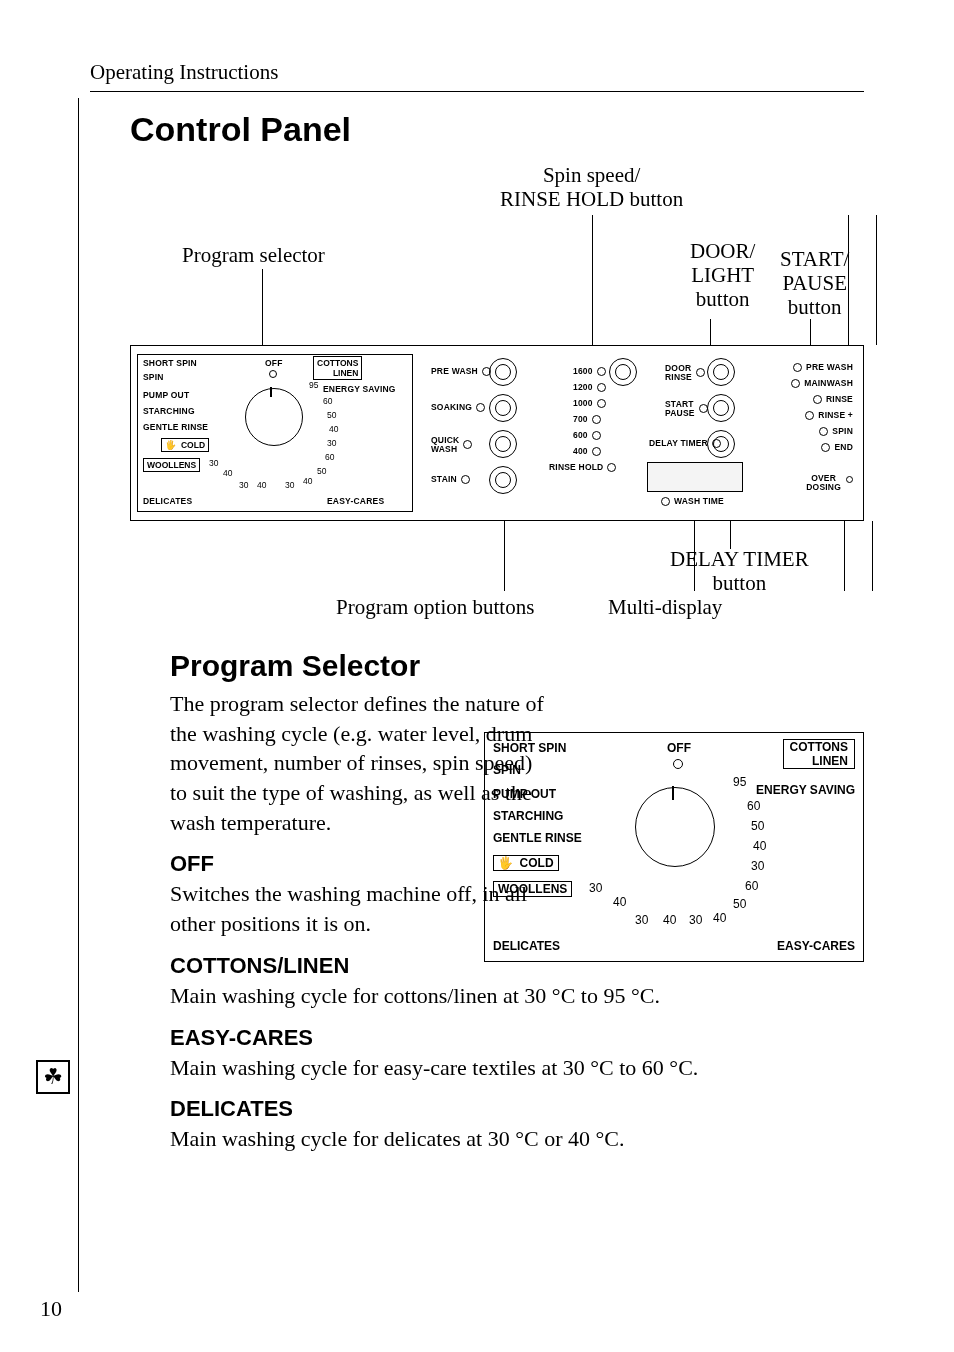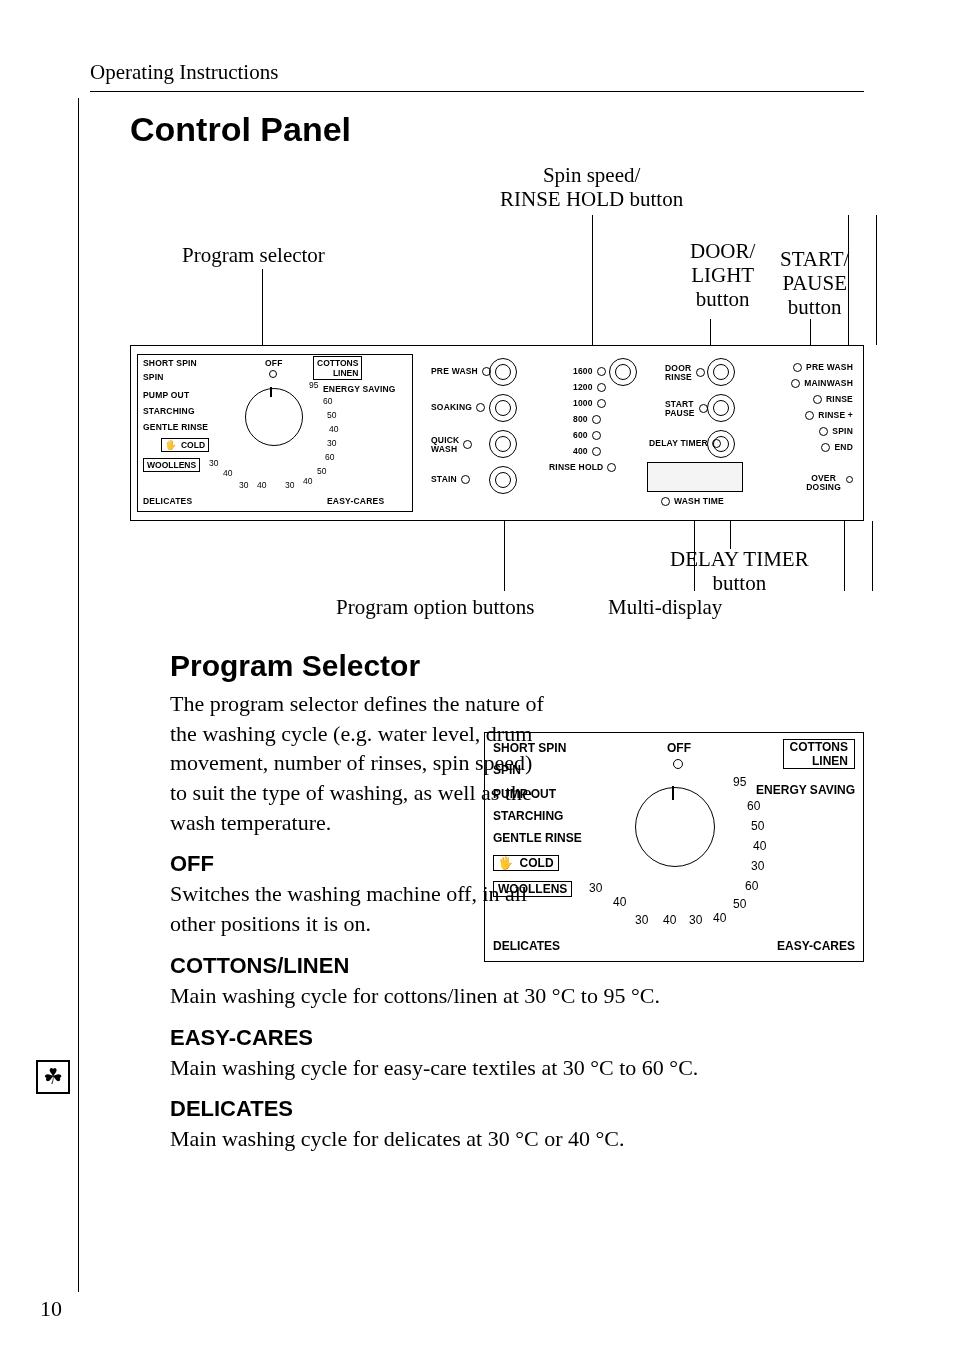--- a/index.html
+++ b/index.html
@@ -116,21 +116,21 @@
           <div class="led led-l mini" style="left:300px; top:90px; white-space:pre-line; line-height:1;">QUICK
 WASH</div>
           <div class="btn-round" style="left:358px; top:84px;"></div>
           <div class="led led-l mini" style="left:300px; top:128px;">STAIN</div>
           <div class="btn-round" style="left:358px; top:120px;"></div>
 
           <div class="btn-round" style="left:478px; top:12px;"></div>
           <div class="led led-l mini" style="left:442px; top:20px;">1600</div>
           <div class="led led-l mini" style="left:442px; top:36px;">1200</div>
           <div class="led led-l mini" style="left:442px; top:52px;">1000</div>
-          <div class="led led-l mini" style="left:442px; top:68px;">800</div>
+          <div class="led led-l mini" style="left:442px; top:68px;">700</div>
           <div class="led led-l mini" style="left:442px; top:84px;">600</div>
           <div class="led led-l mini" style="left:442px; top:100px;">400</div>
           <div class="led led-l mini" style="left:418px; top:116px;">RINSE HOLD</div>
 
           <div class="led led-l mini" style="left:534px; top:18px; white-space:pre-line; line-height:1;">DOOR
 RINSE</div>
           <div class="btn-round" style="left:576px; top:12px;"></div>
           <div class="led led-l mini" style="left:534px; top:54px; white-space:pre-line; line-height:1;">START
 PAUSE</div>
           <div class="btn-round" style="left:576px; top:48px;"></div>

